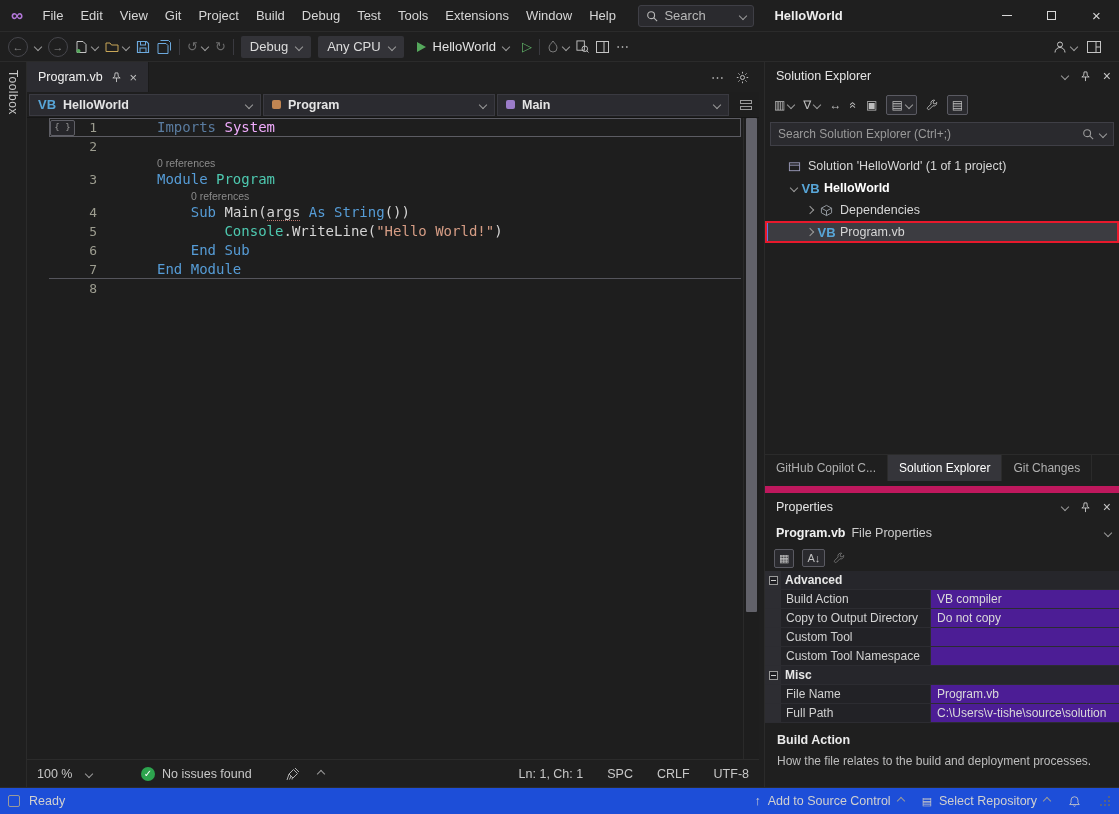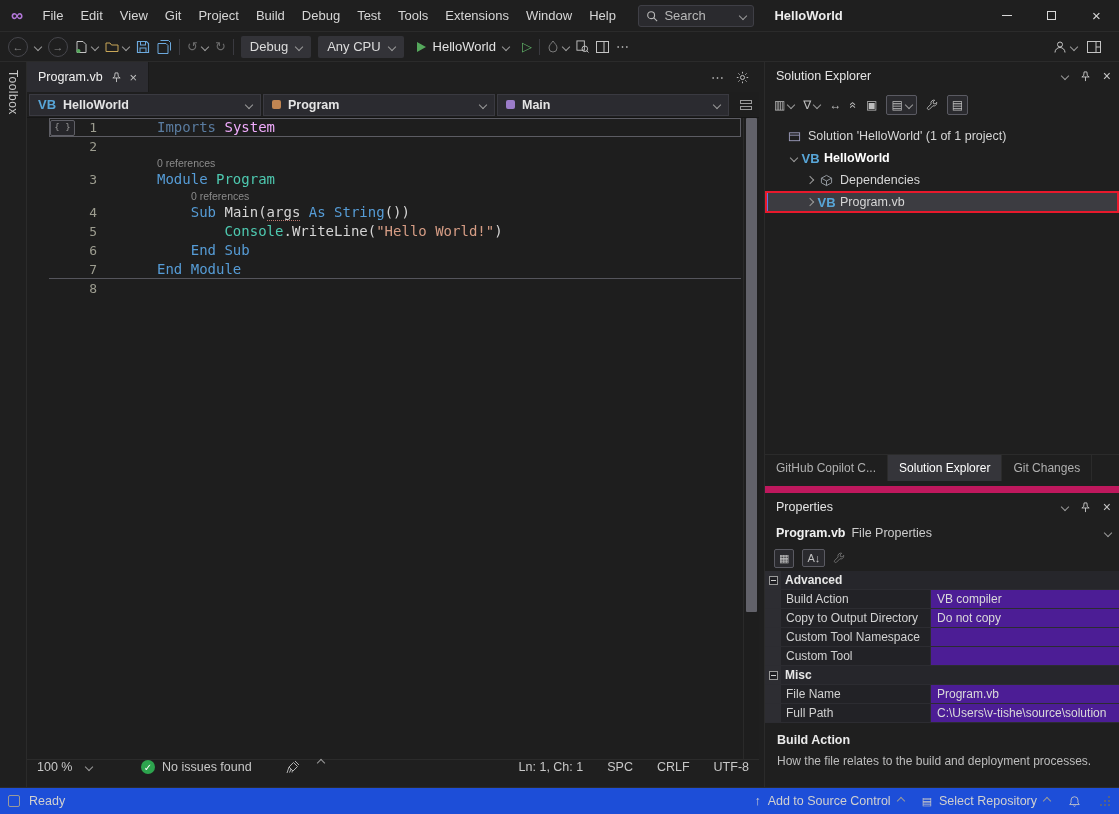--- a/index.html
+++ b/index.html
@@ -81,21 +81,21 @@
   .tok.kw { color:#569cd6; }
   .tok.type { color:#4ec9b0; }
   .tok.str { color:#d69d85; }
   .tok.dimkw { color:#5a7ca0; }
   .tok.dim { color:#f0abfc; }
   .tok.param { color:#d4d4d4; border-bottom:1px dotted #bb7a72; }
   .v-scroll { position:absolute; top:0; right:0; bottom:0; width:16px; background:#1e1e1e; border-left:1px solid #2a2a2a; }
   .v-thumb { position:absolute; top:0; right:2px; width:11px; height:77%; background:#62626a; border-radius:1px; }
 
   
-  .editor-status { height:28px; display:flex; align-items:flex-start; background:#1f1f1f; border-top:1px solid #2b2b2b;
+  .editor-status { height:28px; display:flex; align-items:center; background:#1f1f1f; border-top:1px solid #2b2b2b;
                    padding:0 10px; font-size:12.5px; color:#c8c8c8; }
   .zoom-dd { display:flex; align-items:center; gap:14px; width:64px; }
   .issues { display:flex; align-items:center; gap:7px; margin-left:40px; }
   .check-circle { width:14px; height:14px; border-radius:50%; background:#2da44e; color:#ffffff; font-size:10px;
                   display:flex; align-items:center; justify-content:center; }
   .es-right { margin-left:auto; display:flex; align-items:center; gap:24px; }
 
   
   .right-col { width:355px; flex:none; display:flex; flex-direction:column; border-left:1px solid #2b2b2b; margin-left:5px; background:#1f1f1f; }
   .panel-header { height:28px; display:flex; align-items:center; padding:0 8px 0 11px; color:#e4e4e4; font-size:12.5px; }
@@ -432,20 +432,30 @@
           </span>
         <span class="se-tool">▣</span>
         <span class="se-tool boxed">▤<span class="chev"></span></span>
         <span class="se-tool">
           <svg width="12" height="12" viewBox="0 0 14 14">
               <path d="M12.5 4.8 a3.3 3.3 0 0 1 -4.4 3.1 L4 12 a1.5 1.5 0 0 1 -2.1 -2.1 L6 5.8 A3.3 3.3 0 0 1 10.2 1.5 L8.3 3.4 L8.7 5.3 L10.6 5.7 L12.5 3.8 z" fill="none" stroke="#bdbdbd"></path>
             </svg>
         </span>
         <span class="se-tool boxed">▤</span>
       </div>
+      <div class="se-search">
+        <span class="grow">Search Solution Explorer (Ctrl+;)</span>
+        <span>
+          <svg width="12" height="12" viewBox="0 0 14 14">
+              <circle cx="6" cy="6" r="4" fill="none" stroke="#9a9a9a" stroke-width="1.3"></circle>
+              <line x1="9.2" y1="9.2" x2="13" y2="13" stroke="#9a9a9a" stroke-width="1.3"></line>
+            </svg>
+        </span>
+        <span class="chev"></span>
+      </div>
       <div class="solution-tree">
           <div class="tree-row" style="padding-left: 10px;">
             <span class="chev-space"></span>
             <span class="t-icon">
               <svg width="13" height="13" viewBox="0 0 14 14">
                 <rect x="1.5" y="3" width="11" height="8.5" fill="none" stroke="#9a9ab8"></rect>
                 <path d="M1.5 5.6 h11" stroke="#9a9ab8"></path>
               </svg>
             </span>
             <span class="t-label">Solution 'HelloWorld' (1 of 1 project)</span>
@@ -519,26 +529,26 @@
             <div class="pg-label">Build Action</div>
             <div class="pg-value">VB compiler</div>
           </div>
           <div class="pg-row">
             <div class="pg-gutter"></div>
             <div class="pg-label">Copy to Output Directory</div>
             <div class="pg-value">Do not copy</div>
           </div>
           <div class="pg-row">
             <div class="pg-gutter"></div>
+            <div class="pg-label">Custom Tool</div>
+            <div class="pg-value"></div>
+          </div>
+          <div class="pg-row">
+            <div class="pg-gutter"></div>
             <div class="pg-label">Custom Tool Namespace</div>
-            <div class="pg-value"></div>
-          </div>
-          <div class="pg-row">
-            <div class="pg-gutter"></div>
-            <div class="pg-label">Custom Tool</div>
             <div class="pg-value"></div>
           </div>
           <div class="pg-row">
             <div class="pg-gutter">
               <span class="expander"></span>
             </div>
             <div class="pg-cat">Misc</div>
           </div>
           <div class="pg-row">
             <div class="pg-gutter"></div>

